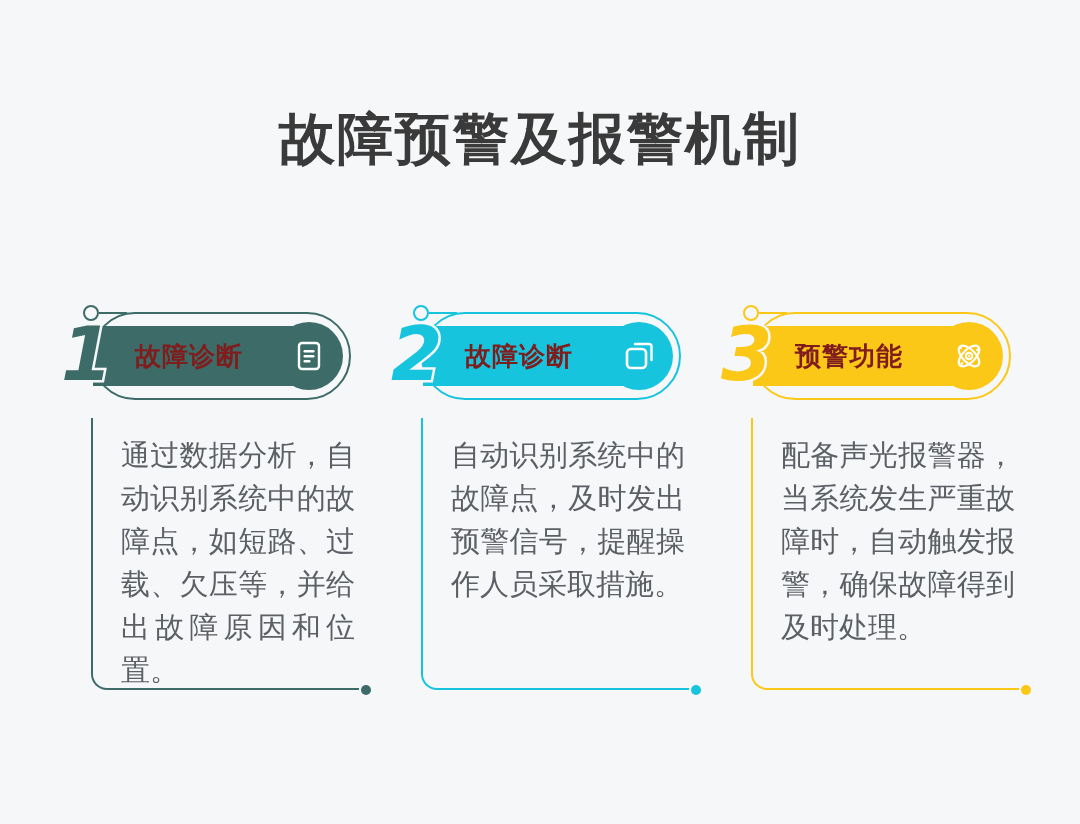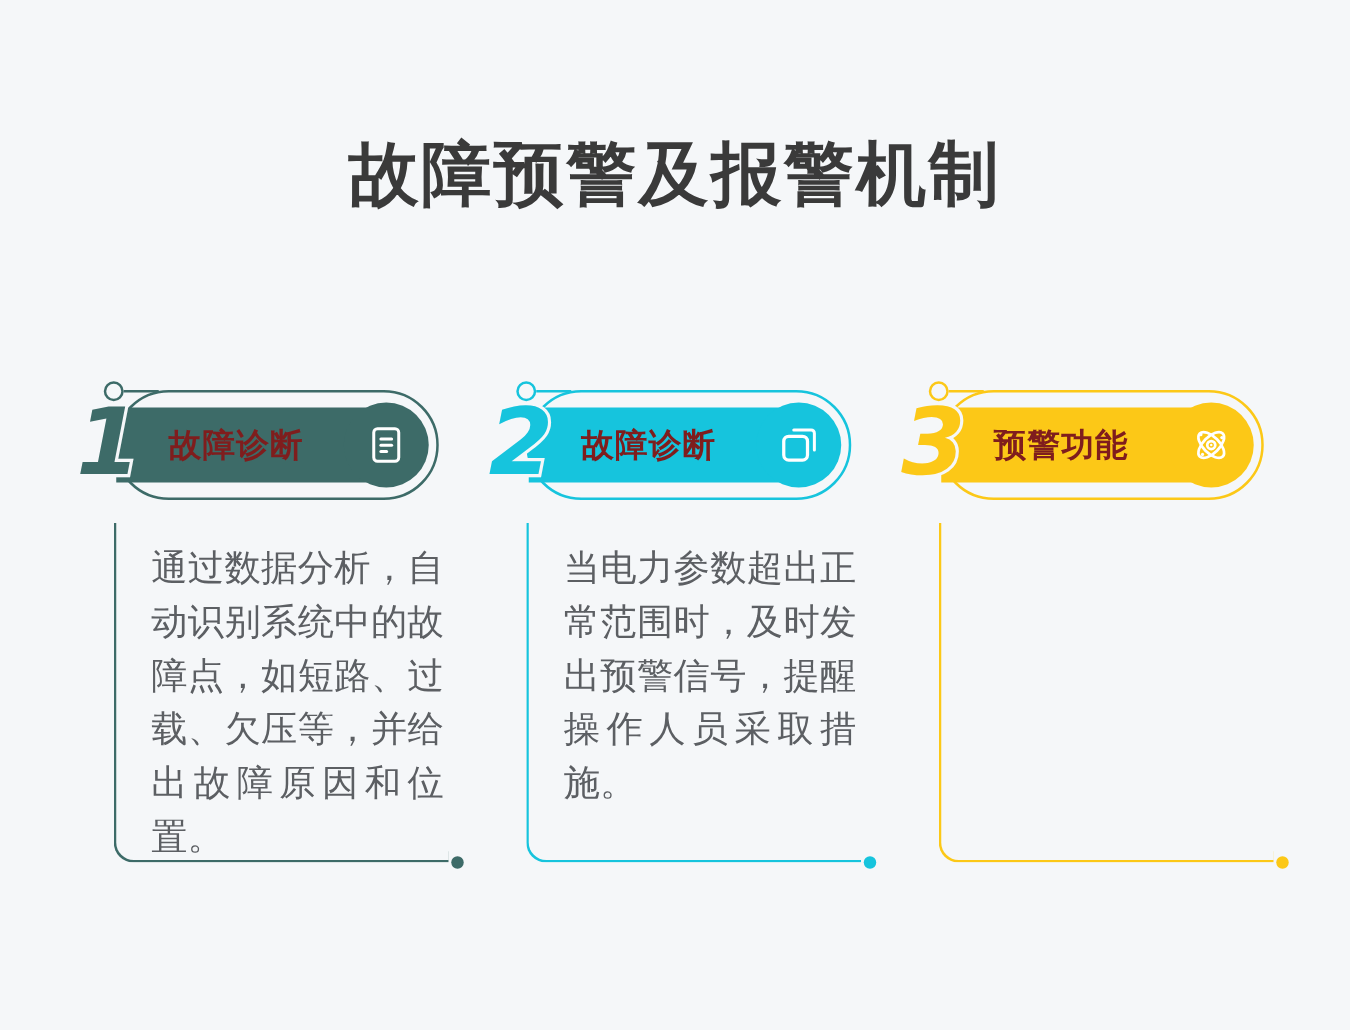--- a/index.html
+++ b/index.html
@@ -222,21 +222,21 @@
       <div class="icon-disc">
         <span>
           <svg width="34" height="34" viewBox="0 0 34 34">
             <path d="M13 5 H27 A2.5 2.5 0 0 1 29.5 7.5 V21" fill="none" stroke="#ffffff" stroke-width="2.4" stroke-linecap="round"></path>
             <rect x="5" y="10" width="19" height="19" rx="4" ry="4" fill="none" stroke="#ffffff" stroke-width="2.6"></rect>
           </svg>
         </span>
       </div>
     </div>
     <div class="card-body">
-      <div class="body-text">当电力参数超出正常范围时，及时发出预警信号，提醒操作人员采取措施。</div>
+      <div class="body-text">自动识别系统中的故障点，及时发出预警信号，提醒操作人员采取措施。</div>
       <div class="end-dot"></div>
     </div>
   </div>
 
   <div class="card card-3">
     <div class="card-header">
       <div class="pill-outline"></div>
       <div class="pill-connector"></div>
       <div class="pill-node"></div>
       <div class="banner"></div>
@@ -252,17 +252,18 @@
             <circle cx="18" cy="18" r="3.2" fill="none" stroke="#ffffff" stroke-width="2.2"></circle>
             <circle cx="18" cy="18" r="1" fill="#ffffff"></circle>
             <circle cx="9.5" cy="9.5" r="1.5" fill="#ffffff"></circle>
             <circle cx="26.5" cy="12" r="1.3" fill="#ffffff"></circle>
             <circle cx="11" cy="25.5" r="1.3" fill="#ffffff"></circle>
           </svg>
         </span>
       </div>
     </div>
     <div class="card-body">
+      <div class="body-text">配备声光报警器，当系统发生严重故障时，自动触发报警，确保故障得到及时处理。</div>
       <div class="end-dot"></div>
     </div>
   </div>
 
 </div>
 
 </body></html>

